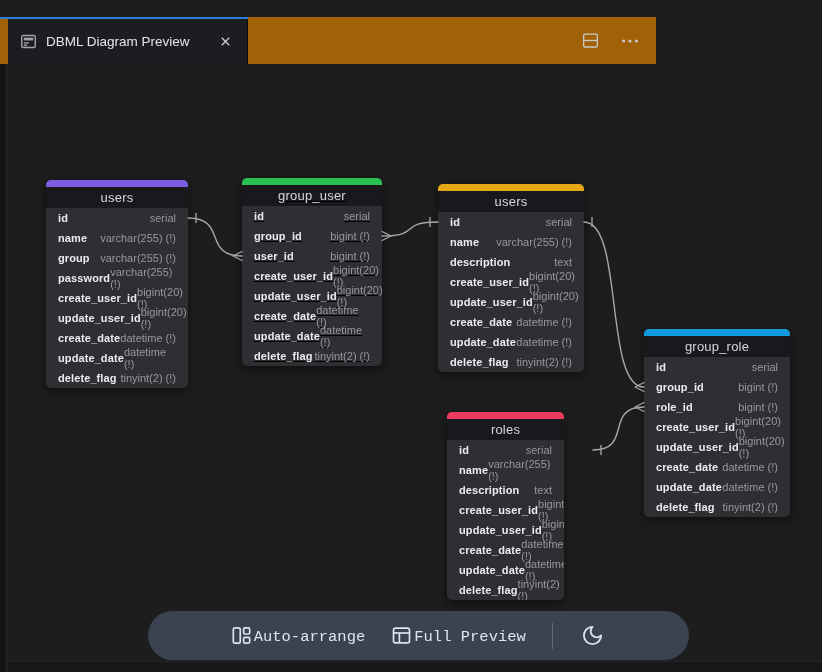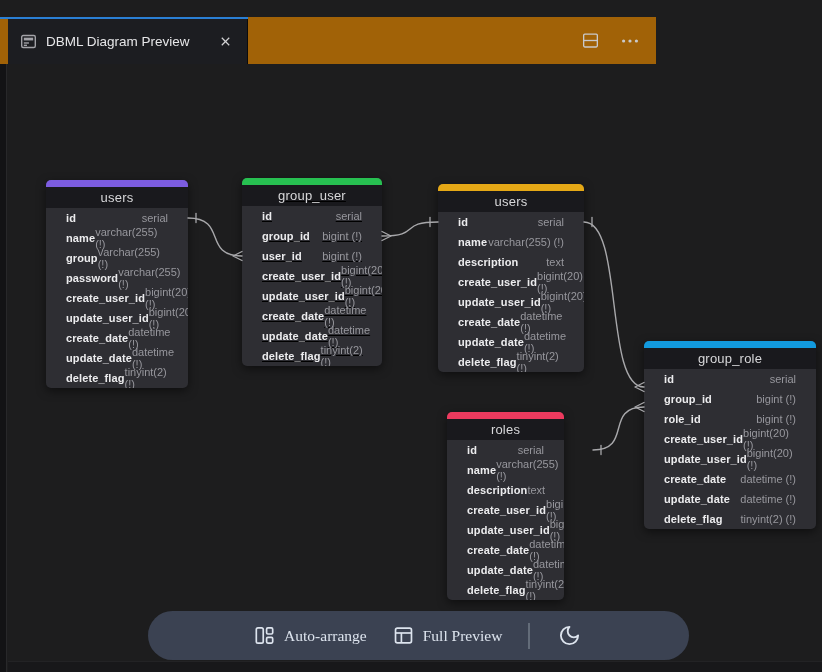--- a/index.html
+++ b/index.html
@@ -25,30 +25,30 @@
   
   #wires { position:absolute; top:0; left:0; width:822px; height:672px; z-index:3; pointer-events:none; }
 
   
   #tables { position:absolute; top:0; left:0; width:822px; height:672px; z-index:2; }
   .dbtable { position:absolute; border-radius:5px; overflow:hidden; background:#2e2e33;
              box-shadow:0 3px 10px rgba(0,0,0,.5); cursor:grab; }
   .accent { height:7px; }
   .thead { height:21px; line-height:21px; text-align:center; background:#19191d; color:#d8d8da;
            font-size:13px; letter-spacing:.2px; }
-  .frow { height:20px; display:flex; align-items:center; justify-content:space-between; padding:0 20px; }
+  .frow { height:20px; display:flex; align-items:center; justify-content:space-between; padding:0 12px; }
   .fname { color:#ececee; font-size:11px; font-weight:bold; letter-spacing:.1px; }
   .ftype { color:#97979d; font-size:11px; }
 
   
   .toolbar { position:absolute; left:148px; top:611px; width:541px; height:49px; background:#3b4252;
              border-radius:25px; display:flex; align-items:center; justify-content:center; gap:10px;
              padding:0 22px; z-index:5; }
-  .tbtn { display:flex; align-items:center; gap:9px; background:none; border:none; color:#dde4ee;
-          font-family:Liberation Serif, serif; font-size:15.5px; cursor:pointer; padding:6px 8px; }
+  .tbtn { display:flex; align-items:flex-end; gap:2px; background:none; border:none; color:#dde4ee;
+          font-family:Liberation Mono, monospace; font-size:15.5px; cursor:pointer; padding:6px 8px; }
   .tbtn svg { display:block; }
   .tb-divider { width:1.5px; height:26px; background:#79828f; opacity:.65; margin:0 8px; }
   .theme-btn { display:flex; align-items:center; justify-content:center; background:none; border:none; cursor:pointer; padding:4px 10px; }
 </style>
 </head>
 <body>
 
 <div class="app">
 
   <div class="tabbar">
@@ -241,21 +241,21 @@
         </div>
         <div class="frow">
           <span class="fname">update_date</span>
           <span class="ftype">datetime (!)</span>
         </div>
         <div class="frow">
           <span class="fname">delete_flag</span>
           <span class="ftype">tinyint(2) (!)</span>
         </div>
       </div>
-      <div class="dbtable" style="left: 644px; top: 341px; width: 172px;">
+      <div class="dbtable" style="left: 644px; top: 329px; width: 146px;">
         <div class="accent" style="background: rgb(18, 154, 222);"></div>
         <div class="thead">group_role</div>
         <div class="frow">
           <span class="fname">id</span>
           <span class="ftype">serial</span>
         </div>
         <div class="frow">
           <span class="fname">group_id</span>
           <span class="ftype">bigint (!)</span>
         </div>

